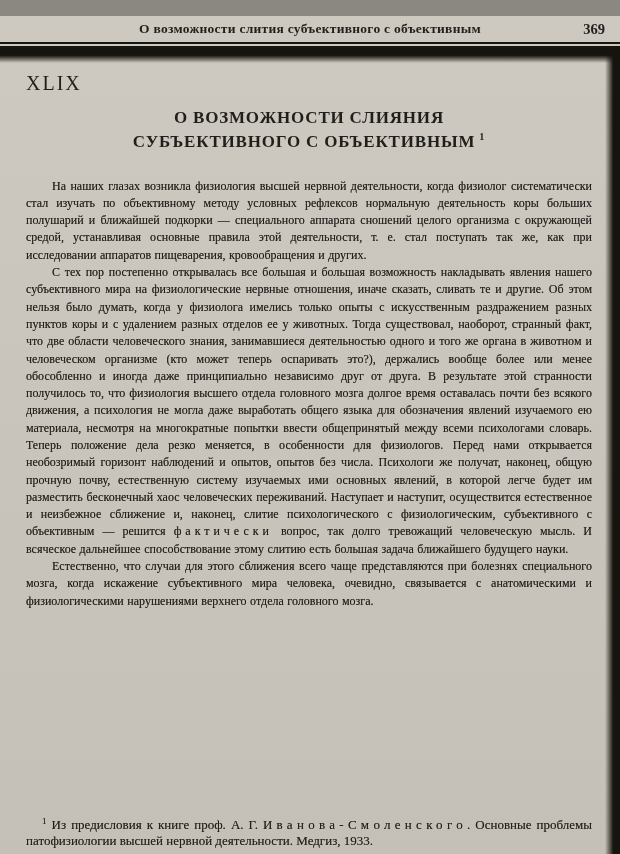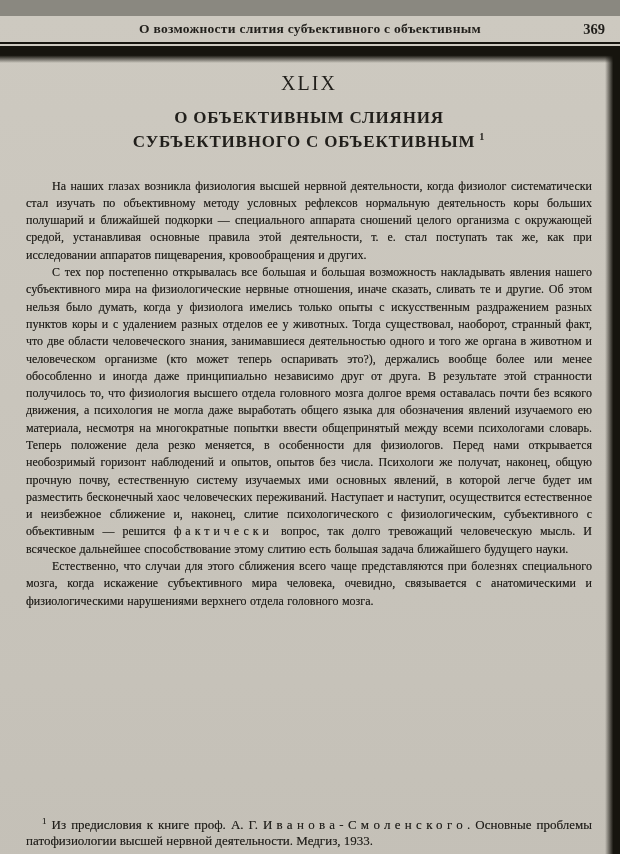--- a/index.html
+++ b/index.html
@@ -36,21 +36,21 @@
     position: absolute; top: 32px; bottom: 0; right: 0; width: 15px;
     background: linear-gradient(to left, #16140e 0%, #16140e 45%, rgba(22,20,14,0) 100%);
   }
   .band-bottom {
     position: absolute; bottom: 0; left: 0; right: 0; height: 13px;
     background: linear-gradient(to top, #16140e 0%, #16140e 40%, rgba(22,20,14,0) 100%);
   }
   
   .content { position: absolute; top: 52px; left: 26px; width: 566px; }
   .chapter-number {
-    text-align: center; font-size: 20px; letter-spacing: 2px;
+    text-align: left; font-size: 20px; letter-spacing: 2px;
     margin: 4px 0 12px 0;
   }
   .title {
     text-align: center; font-size: 17px; font-weight: bold;
     letter-spacing: 0.8px; line-height: 1.35; margin: 0 0 24px 0;
   }
   .title sup { font-size: 60%; margin-left: 4px; }
   .body-p {
     margin: 0; text-align: justify; text-indent: 26px;
     font-size: 12px; line-height: 17.3px;
@@ -79,21 +79,21 @@
   <div class="header-rule"></div>
   <div class="band-top"></div>
   <div class="band-right"></div>
   <div class="band-bottom"></div>
 
   <div class="content">
 
     <div class="chapter-number">XLIX</div>
 
     <h1 class="title">
-      <span>О ОБЪЕКТИВНЫМ СЛИЯНИЯ</span><br>
+      <span>О ВОЗМОЖНОСТИ СЛИЯНИЯ</span><br>
       <span>СУБЪЕКТИВНОГО С ОБЪЕКТИВНЫМ</span><sup>1</sup>
     </h1>
 
     <p class="body-p">На наших глазах возникла физиология высшей нервной деятельности, когда физиолог систематически стал изучать по объективному методу условных рефлексов нормальную деятельность коры больших полушарий и ближайшей подкорки — специального аппарата сношений целого организма с окружающей средой, устанавливая основные правила этой деятельности, т. е. стал поступать так же, как при исследовании аппаратов пищеварения, кровообращения и других.</p>
 
     <p class="body-p"><span>С тех пор постепенно открывалась все большая и большая возможность накладывать явления нашего субъективного мира на физиологические нервные отношения, иначе сказать, сливать те и другие. Об этом нельзя было думать, когда у физиолога имелись только опыты с искусственным раздражением разных пунктов коры и с удалением разных отделов ее у животных. Тогда существовал, наоборот, странный факт, что две области человеческого знания, занимавшиеся деятельностью одного и того же органа в животном и человеческом организме (кто может теперь оспаривать это?), держались вообще более или менее обособленно и иногда даже принципиально независимо друг от друга. В результате этой странности получилось то, что физиология высшего отдела головного мозга долгое время оставалась почти без всякого движения, а психология не могла даже выработать общего языка для обозначения явлений изучаемого ею материала, несмотря на многократные попытки ввести общепринятый между всеми психологами словарь. Теперь положение дела резко меняется, в особенности для физиологов. Перед нами открывается необозримый горизонт наблюдений и опытов, опытов без числа. Психологи же получат, наконец, общую прочную почву, естественную систему изучаемых ими основных явлений, в которой легче будет им разместить бесконечный хаос человеческих переживаний. Наступает и наступит, осуществится естественное и неизбежное сближение и, наконец, слитие психологического с физиологическим, субъективного с объективным — решится </span><span class="spaced">фактически</span><span> вопрос, так долго тревожащий человеческую мысль. И всяческое дальнейшее способствование этому слитию есть большая задача ближайшего будущего науки.</span></p>
 
     <p class="body-p">Естественно, что случаи для этого сближения всего чаще представляются при болезнях специального мозга, когда искажение субъективного мира человека, очевидно, связывается с анатомическими и физиологическими нарушениями верхнего отдела головного мозга.</p>
 
   </div>

